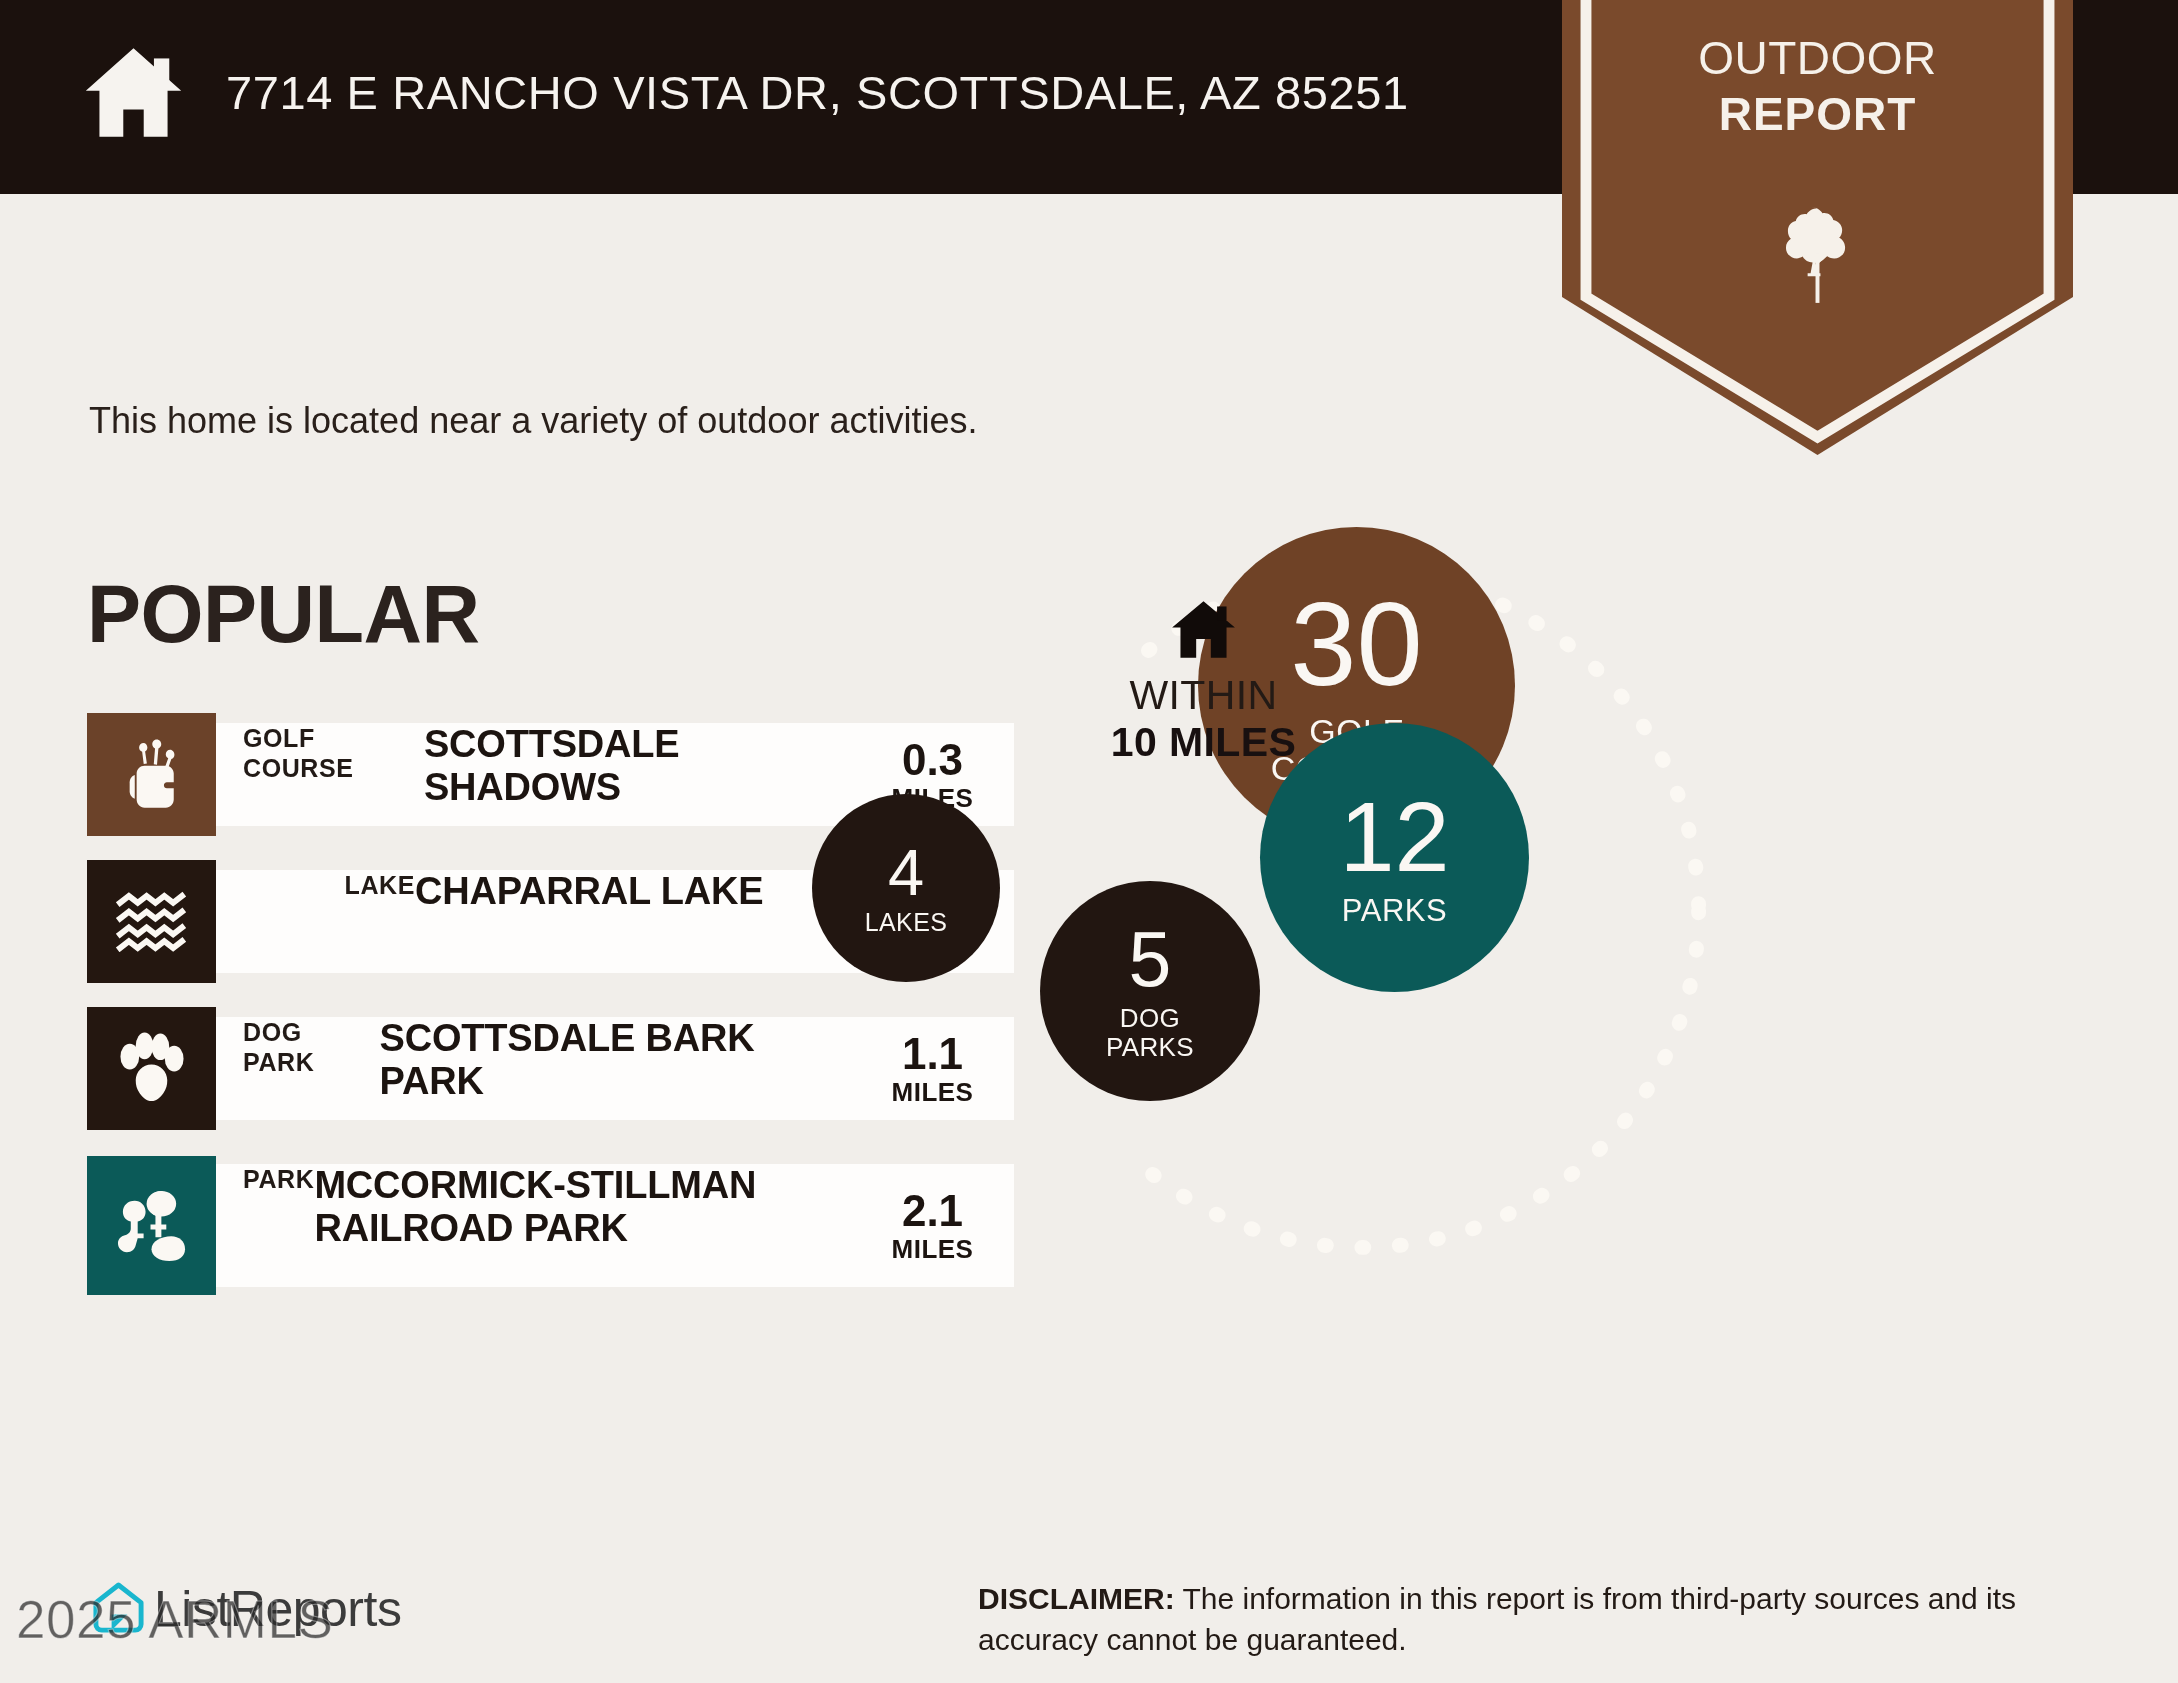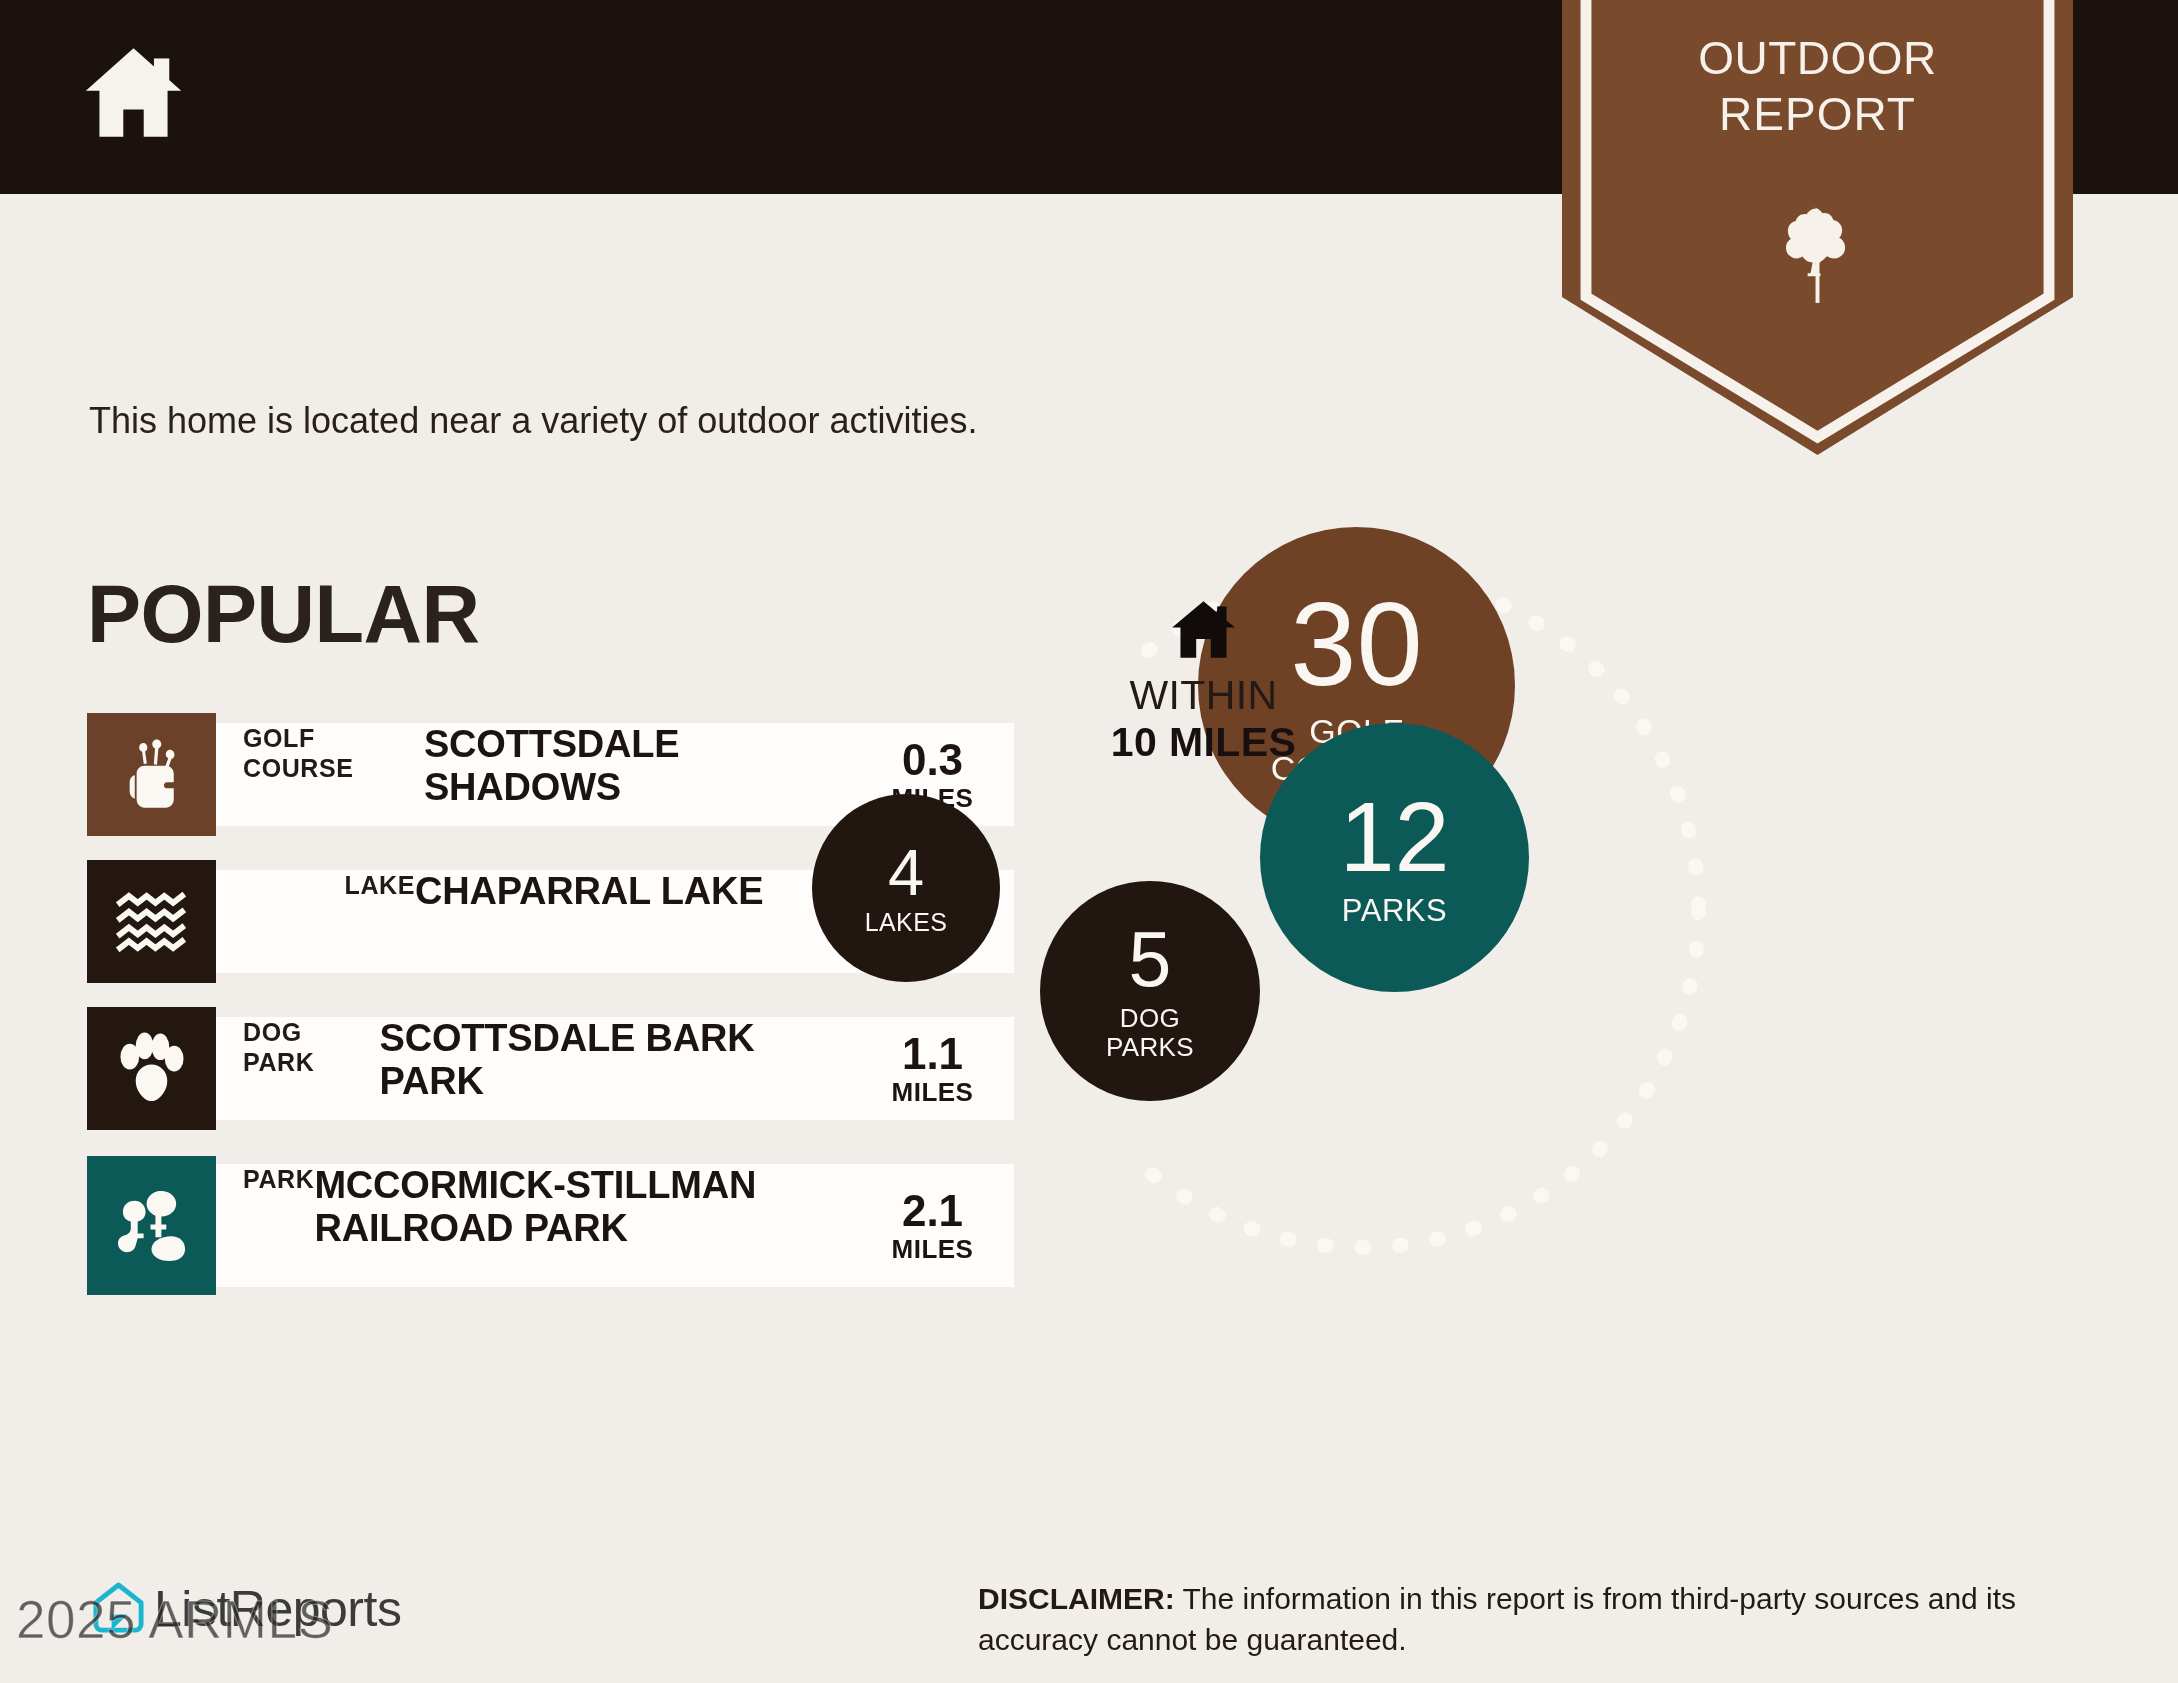--- a/index.html
+++ b/index.html
@@ -62,21 +62,21 @@
   #badge-title {
     position: absolute;
     left: 0; top: 40px;
     width: 511px;
     text-align: center;
     color: #F6F1EA;
     font-size: 46px;
     line-height: 56px;
     letter-spacing: 0.5px;
   }
-  #badge-title .l2 { font-weight: normal; letter-spacing: 1px; }
+  #badge-title .l2 { font-weight: bold; letter-spacing: 1px; }
   #badge-tree {
     position: absolute;
     left: 220px; top: 216px;
     width: 71px; height: 109px;
   }
 
   
   #title-main {
     position: absolute;
     left: 87px; top: 269px;
@@ -290,20 +290,21 @@
 </head>
 <body>
 
 <div id="page">
 
   <div id="header-bar">
     <svg id="header-home-icon" viewBox="0 0 64 64">
       <path d="M32 6 L4 31 L12 31 L12 58 L26 58 L26 42 L38 42 L38 58 L52 58 L52 31 L60 31 Z" fill="#F6F3EF"></path>
       <rect x="44" y="12" width="9" height="14" fill="#F6F3EF"></rect>
     </svg>
+    <div id="header-address">7714 E RANCHO VISTA DR, SCOTTSDALE, AZ 85251</div>
   </div>
 
   <div id="badge">
     <div id="badge-outer"></div>
     <svg id="badge-svg" width="511" height="465" viewBox="0 0 516 470">
       <polyline points="24,-10 24,310 258,452 492,310 492,-10" fill="none" stroke="#F6F1EA" stroke-width="11"></polyline>
     </svg>
     <div id="badge-title">
       <div class="l1">OUTDOOR</div>
       <div class="l2">REPORT</div>

